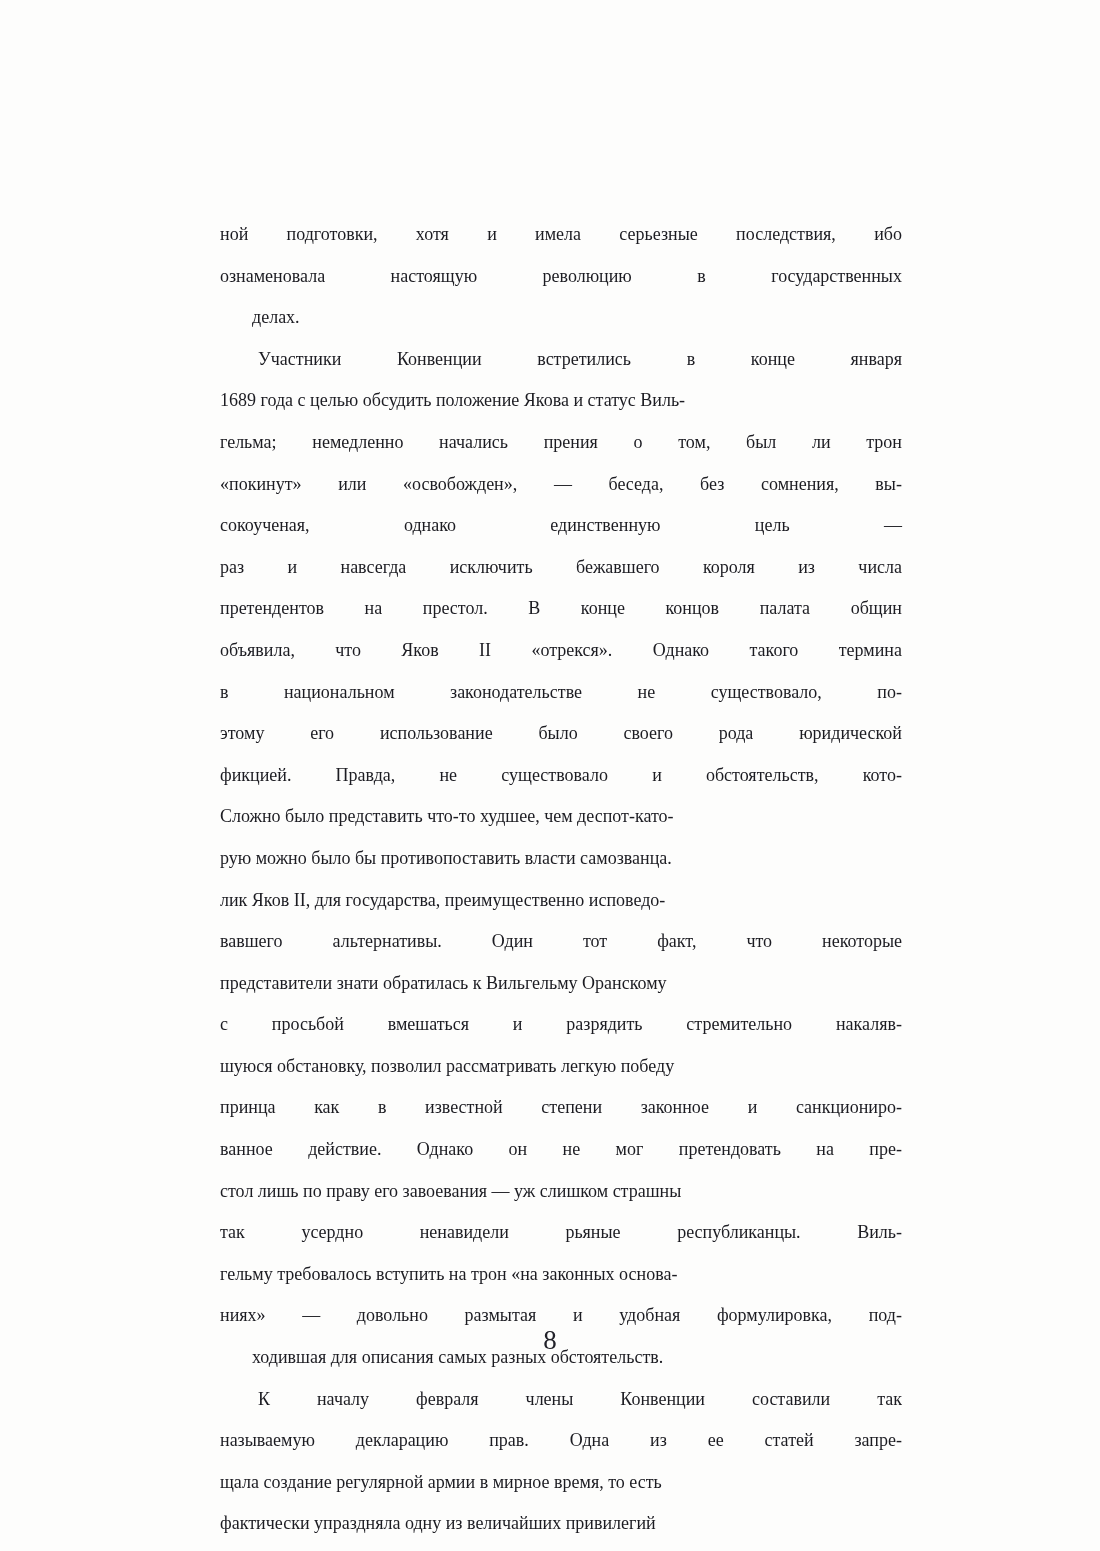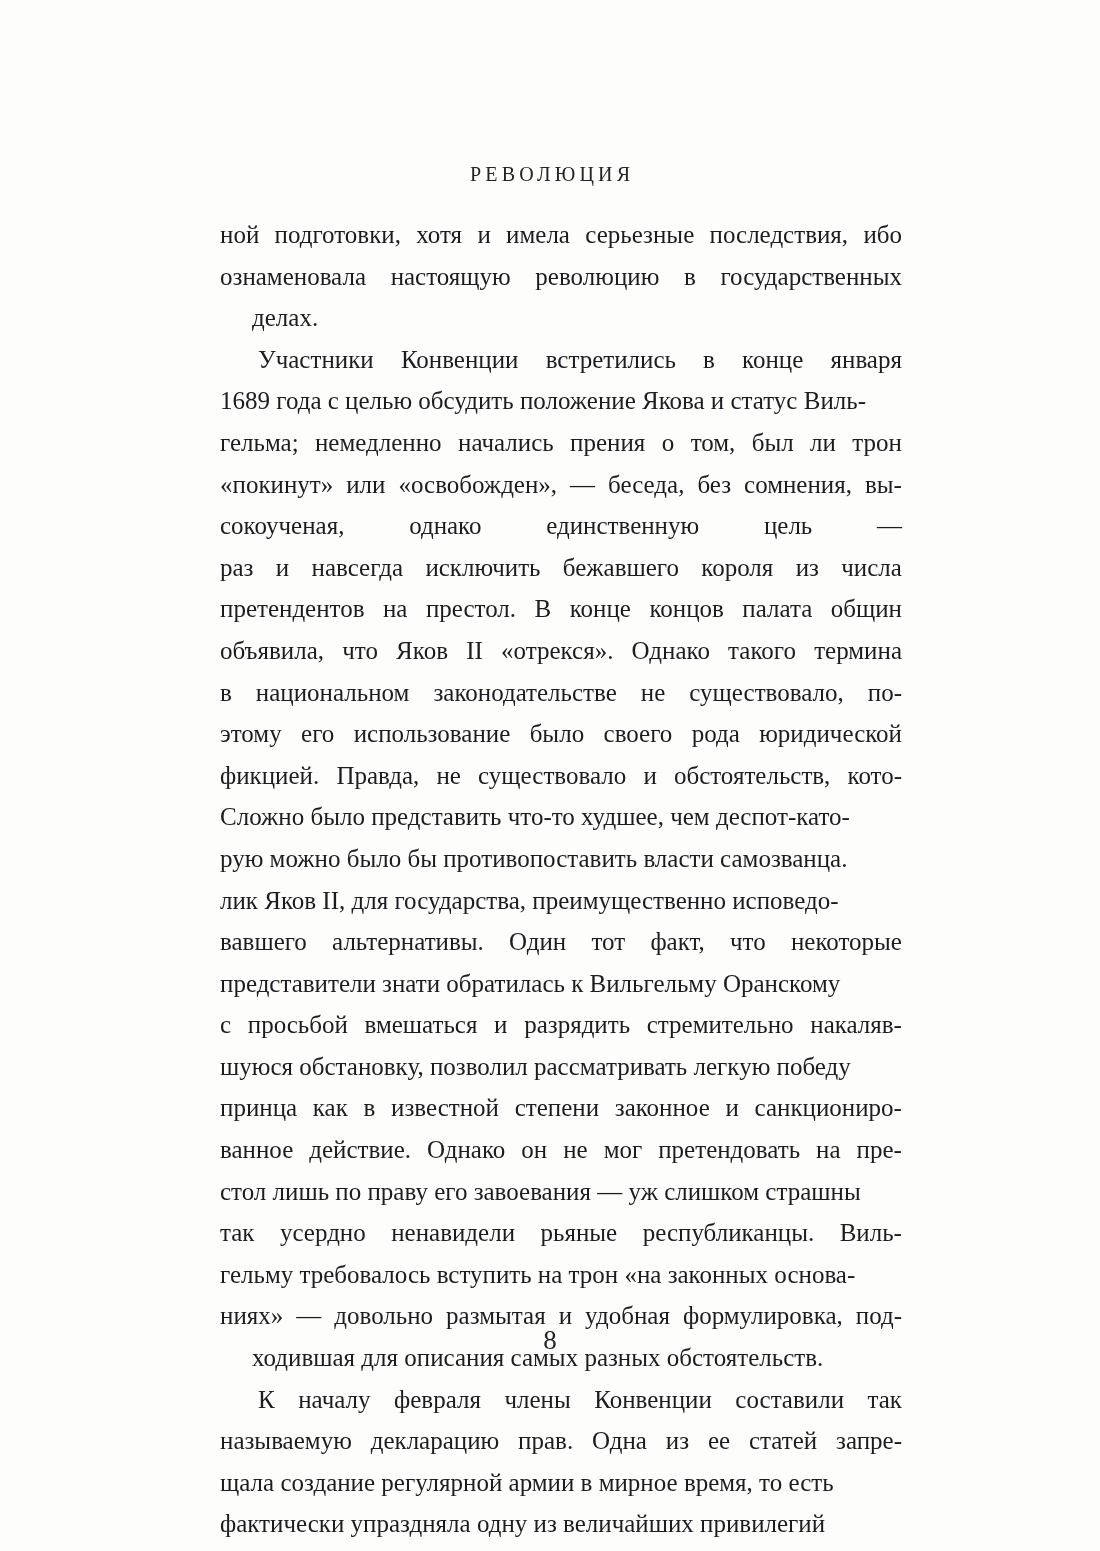--- a/index.html
+++ b/index.html
@@ -39,21 +39,21 @@
   
   .text-block {
     position: absolute;
     left: 220px;
     top: 214px;
     width: 682px;
   }
 
   .para {
     margin: 0;
-    font-size: 25px;
+    font-size: 18px;
     line-height: 41.6px;
     text-align: justify;
     text-justify: inter-word;
     color: #1c1c22;
     hyphens: manual;
   }
 
   .para.indented {
     text-indent: 0;
   }
@@ -96,21 +96,20 @@
     text-align: center;
     font-size: 27px;
     color: #22222a;
   }
 </style>
 </head>
 <body>
 
 <div class="page">
 
-  <div class="running-head">РЕВОЛЮЦИЯ</div>
 
   <div class="text-block">
 
   <p class="para">
         <span class="line justify">
           <span>ной</span>
           <span>подготовки,</span>
           <span>хотя</span>
           <span>и</span>
           <span>имела</span>

